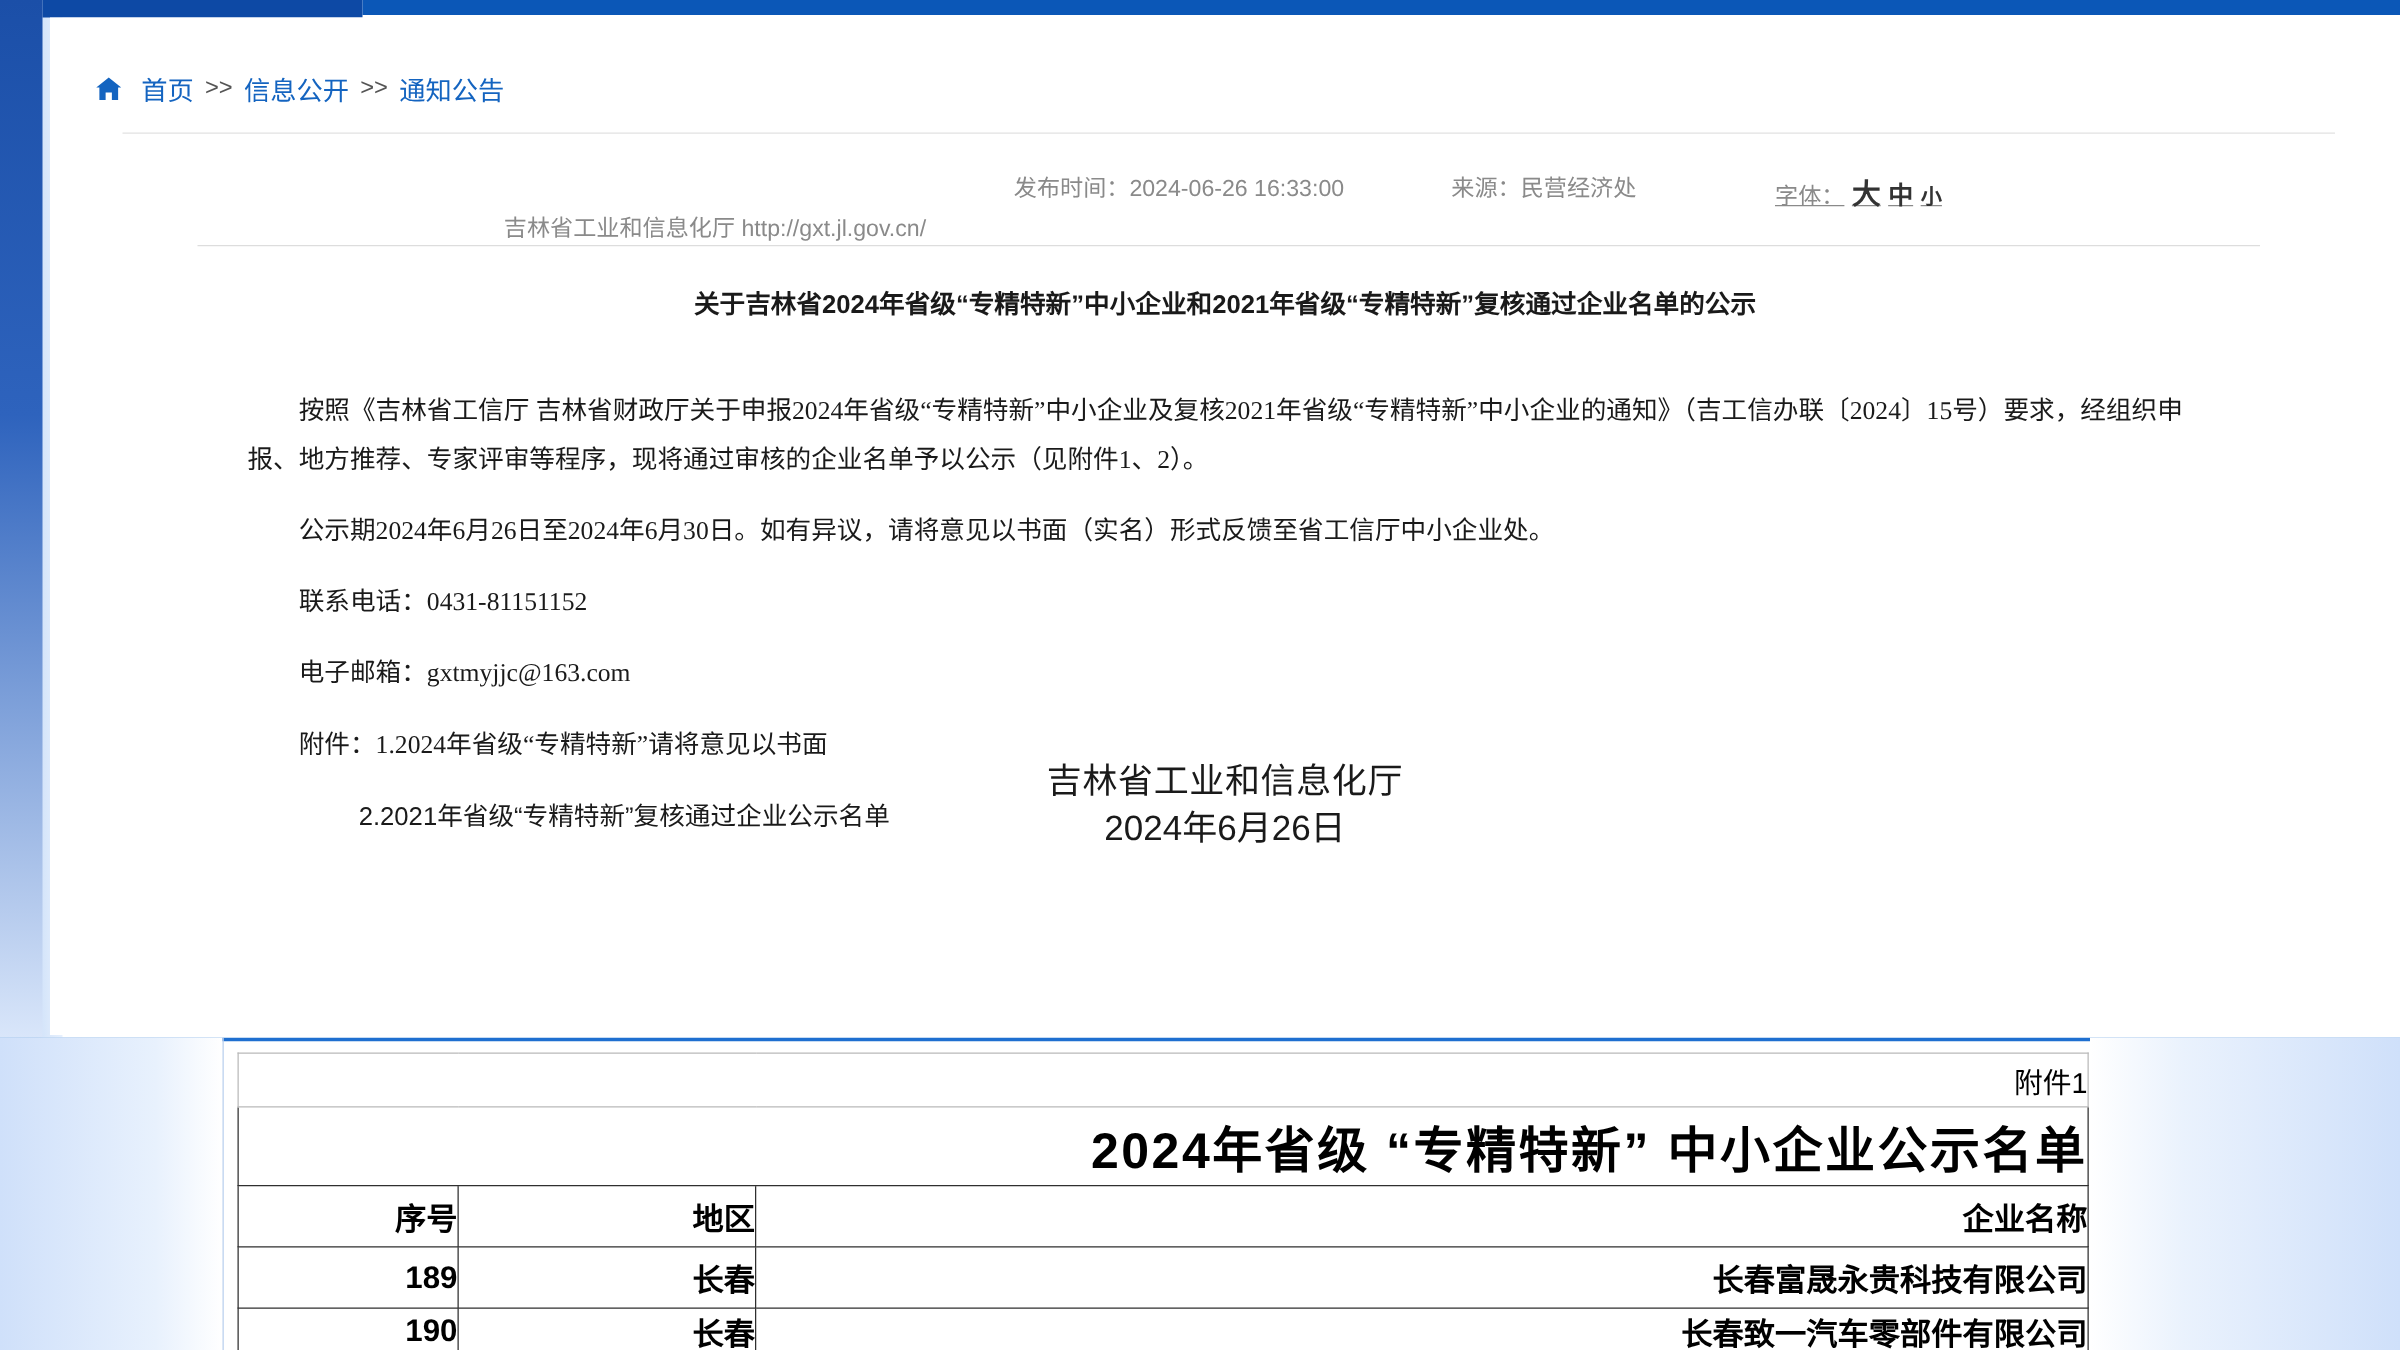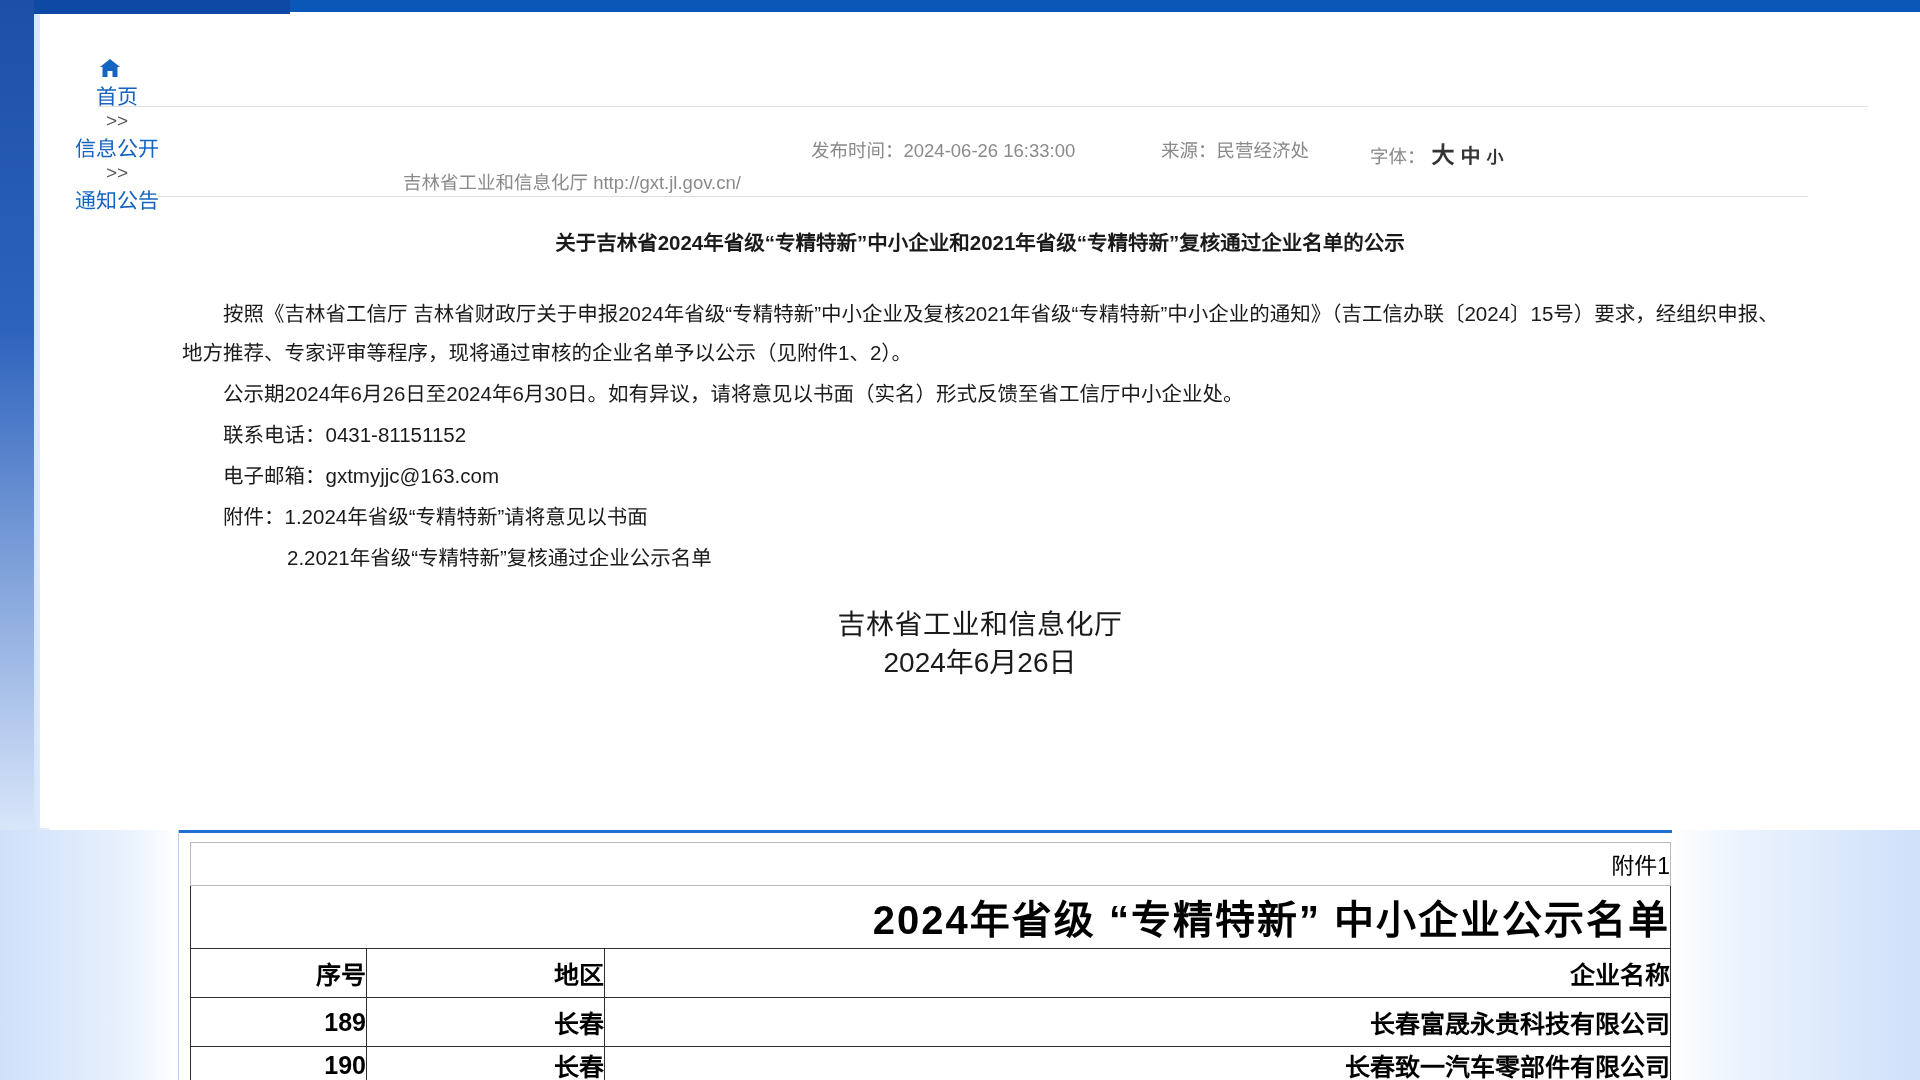--- a/index.html
+++ b/index.html
@@ -58,21 +58,20 @@
   
   .breadcrumb {
     position: absolute;
     left: 35px;
     top: 42px;
     display: flex;
     align-items: center;
     font-size: 21px;
     color: #1464c0;
     white-space: nowrap;
-    flex-direction: column;
   }
   .home-icon {
     width: 24px; height: 24px;
     margin-right: 14px;
     position: relative;
     display: inline-block;
   }
   .home-icon svg { display: block; }
   .crumb-link {
     color: #1464c0;
@@ -101,21 +100,21 @@
     top: 120px;
     width: 1790px;
     height: 36px;
     color: #8a8a8a;
     font-size: 18.5px;
   }
   .meta-item { position: absolute; white-space: nowrap; }
   .meta-src   { left: 305px; top: 2px; margin-top: 32px; }
   .meta-time  { left: 713px; top: 2px; }
   .meta-from  { left: 1063px; top: 2px; }
-  .meta-font  { left: 1272px; top: 2px; }
+  .meta-font  { left: 1322px; top: 2px; text-decoration: underline; }
   .meta-font .fs {
     color: #333;
     font-weight: bold;
     margin-left: 6px;
     cursor: pointer;
   }
   .fs-big   { font-size: 23px; }
   .fs-mid   { font-size: 20px; }
   .fs-small { font-size: 17px; }
 
@@ -142,21 +141,21 @@
   .doc-body {
     position: absolute;
     left: 140px;
     top: 278px;
     width: 1620px;
     font-size: 20.5px;
     color: #1a1a1a;
     line-height: 39px;
   }
   .p-indent { text-indent: 2em; }
-  .p-line { margin: 2px; }
+  .p-line { margin: 18px; font-family: Liberation Serif, serif; }
   .p-sub  { margin: 0; padding-left: 66px; }
 
   .sign {
     position: absolute;
     left: 0; top: 592px;
     width: 1880px;
     text-align: center;
     font-size: 28px;
     color: #1a1a1a;
     line-height: 38px;

